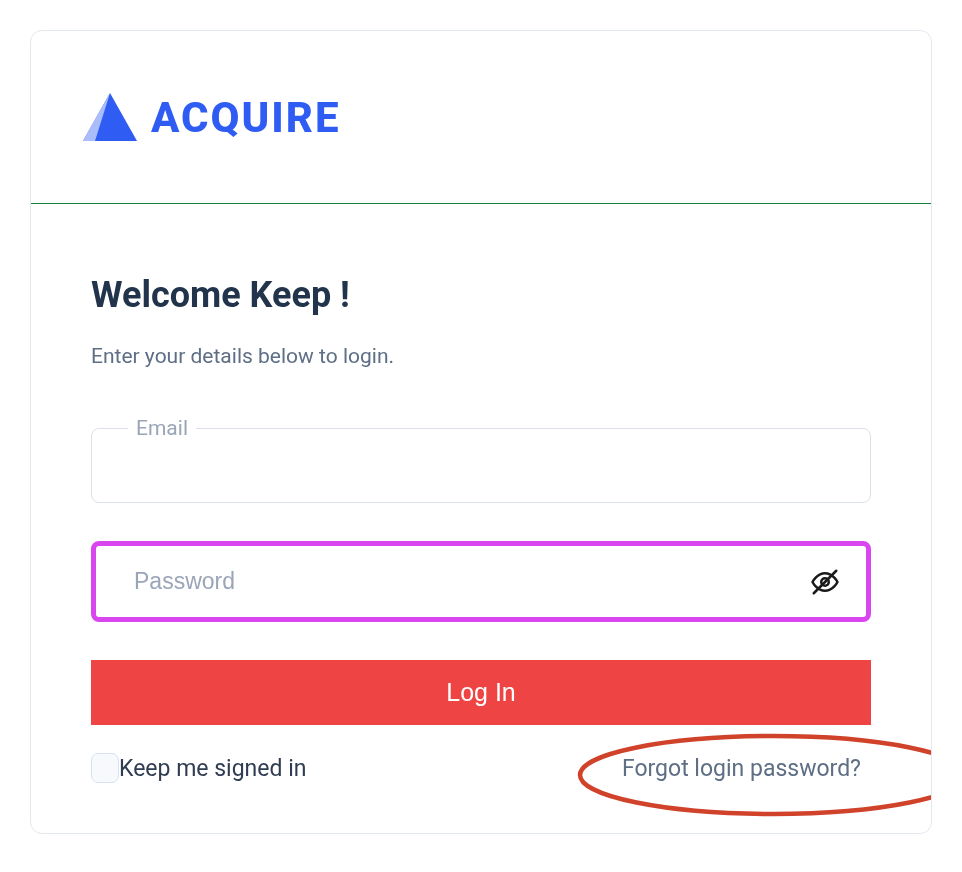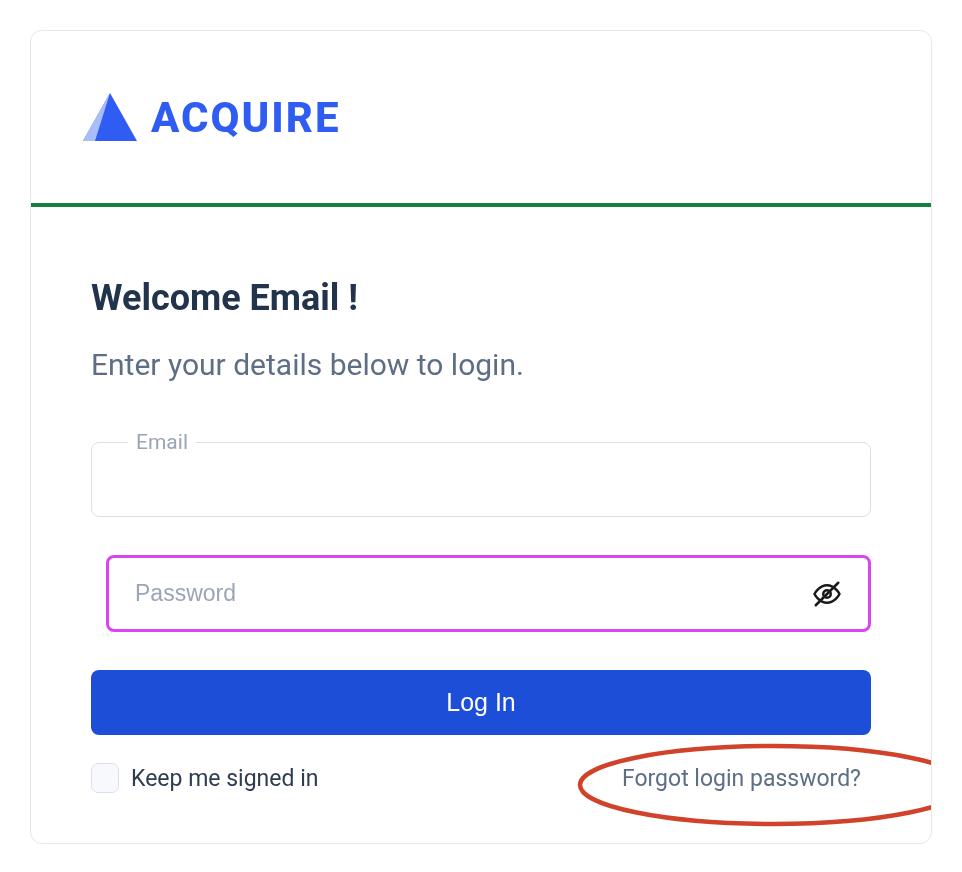--- a/index.html
+++ b/index.html
@@ -16,21 +16,21 @@
     }
     .card {
       width: 100%;
       border: 1px solid #e3e8ef;
       border-radius: 12px;
       overflow: hidden;
       background: #ffffff;
     }
     .header {
       padding: 60px 50px 60px 50px;
-      border-bottom: 4px solid #15803d;
+      border-bottom: 1px solid #15803d;
     }
     .logo-wrap {
       display: flex;
       align-items: center;
       gap: 12px;
     }
     .brand-text {
       font-size: 42px;
       font-weight: 800;
       letter-spacing: 2px;
@@ -39,21 +39,21 @@
     .form-area {
       padding: 70px 60px 50px 60px;
     }
     .title {
       font-size: 36px;
       font-weight: 700;
       color: #22344b;
       margin-bottom: 28px;
     }
     .subtitle {
-      font-size: 30px;
+      font-size: 21px;
       color: #5d6e85;
       margin-bottom: 50px;
     }
     .field-group {
       position: relative;
       margin-bottom: 38px;
     }
     .field-fieldset {
       border: 1px solid #dbe0ea;
       border-radius: 8px;
@@ -70,27 +70,26 @@
     .field-input {
       width: 100%;
       border: none;
       outline: none;
       font-size: 23px;
       padding: 14px 22px 22px 22px;
       background: transparent;
       color: #22344b;
     }
     .field-plain {
-      border: 3px solid #d946ef;
+      border: 5px solid #d946ef;
       border-radius: 8px;
       display: flex;
       align-items: center;
-      padding: 0 18px 0 4px;
+      padding: 0 18px 0 16px;
       margin-bottom: 38px;
-      margin-left: 15px;
     }
     .field-plain input {
       flex: 1;
       border: none;
       outline: none;
       font-size: 23px;
       padding: 22px 22px;
       background: transparent;
       color: #22344b;
     }
@@ -101,39 +100,39 @@
       background: none;
       border: none;
       cursor: pointer;
       padding: 8px;
       display: flex;
       align-items: center;
       justify-content: center;
     }
     .login-btn {
       width: 100%;
-      background: #1d4ed8;
-      border: none;
-      border-radius: 8px;
+      background: #ef4444;
+      border: none;
+      border-radius: 0;
       color: #ffffff;
       font-size: 25px;
       font-weight: 500;
       padding: 18px;
       cursor: pointer;
       margin-bottom: 28px;
     }
     .bottom-row {
       display: flex;
       justify-content: space-between;
       align-items: center;
     }
     .remember {
       display: flex;
       align-items: center;
-      gap: 12px;
+      gap: 0;
     }
     .checkbox {
       width: 28px;
       height: 30px;
       border: 1.5px solid #d8e0f2;
       border-radius: 7px;
       background: #f7f9fd;
       cursor: pointer;
     }
     .remember-label {
@@ -172,21 +171,21 @@
     <div class="logo-wrap">
       <svg width="58" height="52" viewBox="0 0 58 52">
         <path d="M 29 2 L 56 50 L 2 50 Z" fill="#2f5cf2"></path>
         <path d="M 17 23 L 29 2 L 14 50 L 2 50 Z" fill="#a9bdfb"></path>
       </svg>
       <span class="brand-text">ACQUIRE</span>
     </div>
   </div>
 
   <div class="form-area">
-    <h1 class="title">Welcome Email !</h1>
+    <h1 class="title">Welcome Keep !</h1>
     <p class="subtitle">Enter your details below to login.</p>
 
     <div class="field-group">
       <fieldset class="field-fieldset">
         <legend class="field-legend">Email</legend>
         <input class="field-input" type="text" value="" style="">
       </fieldset>
     </div>
 
     <div class="field-plain">

